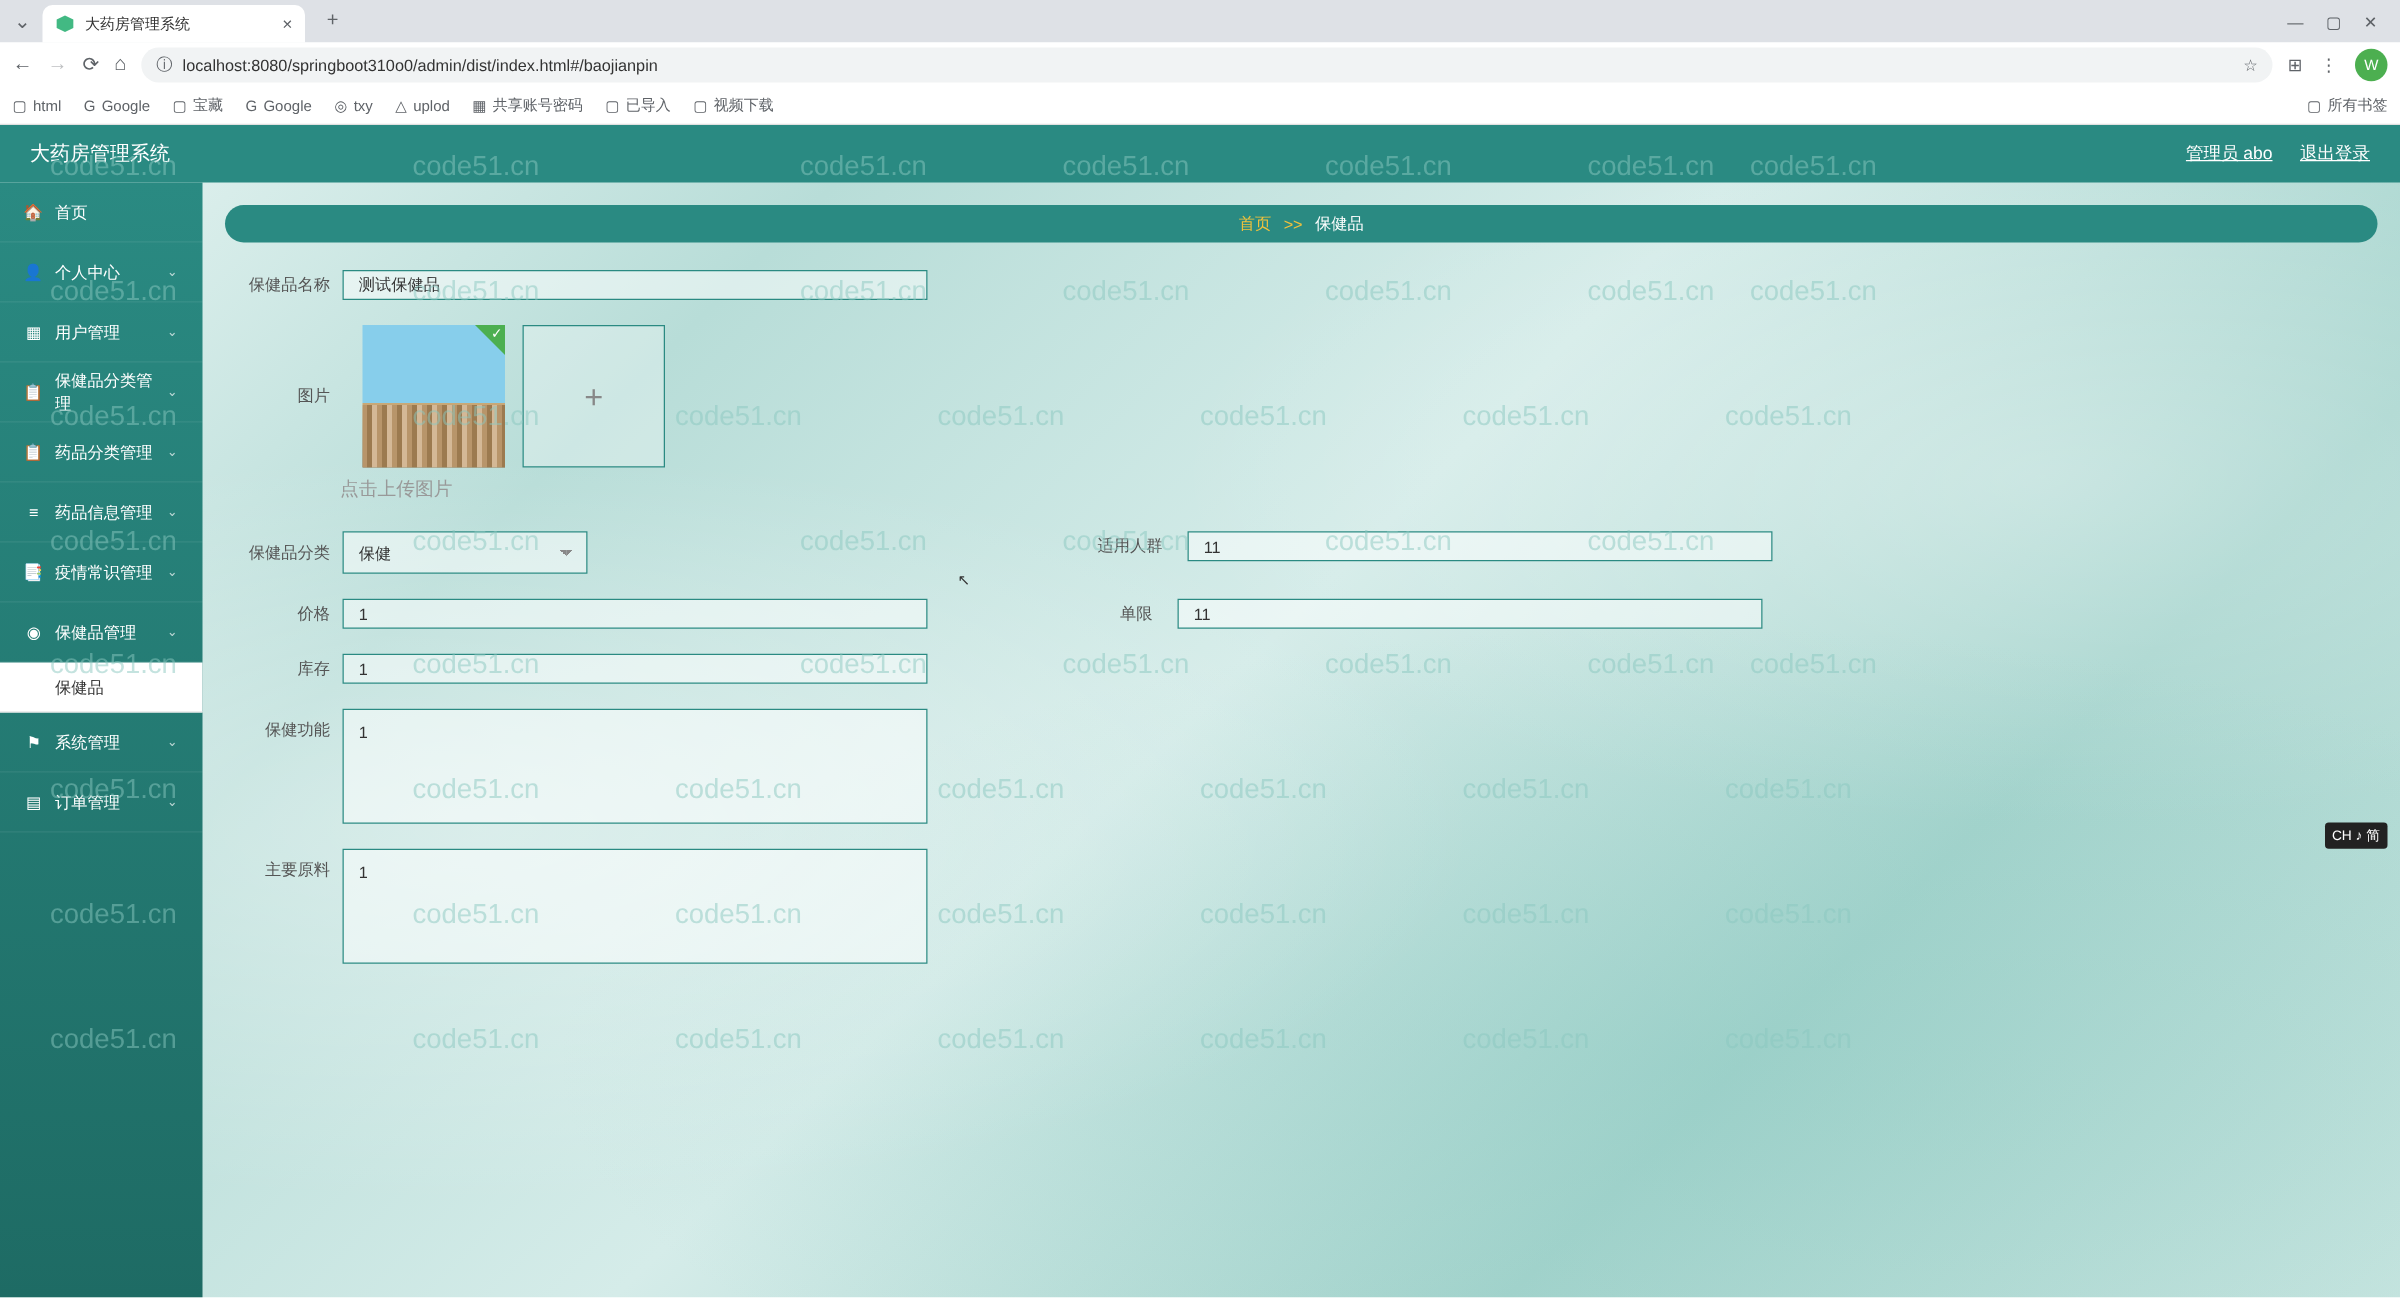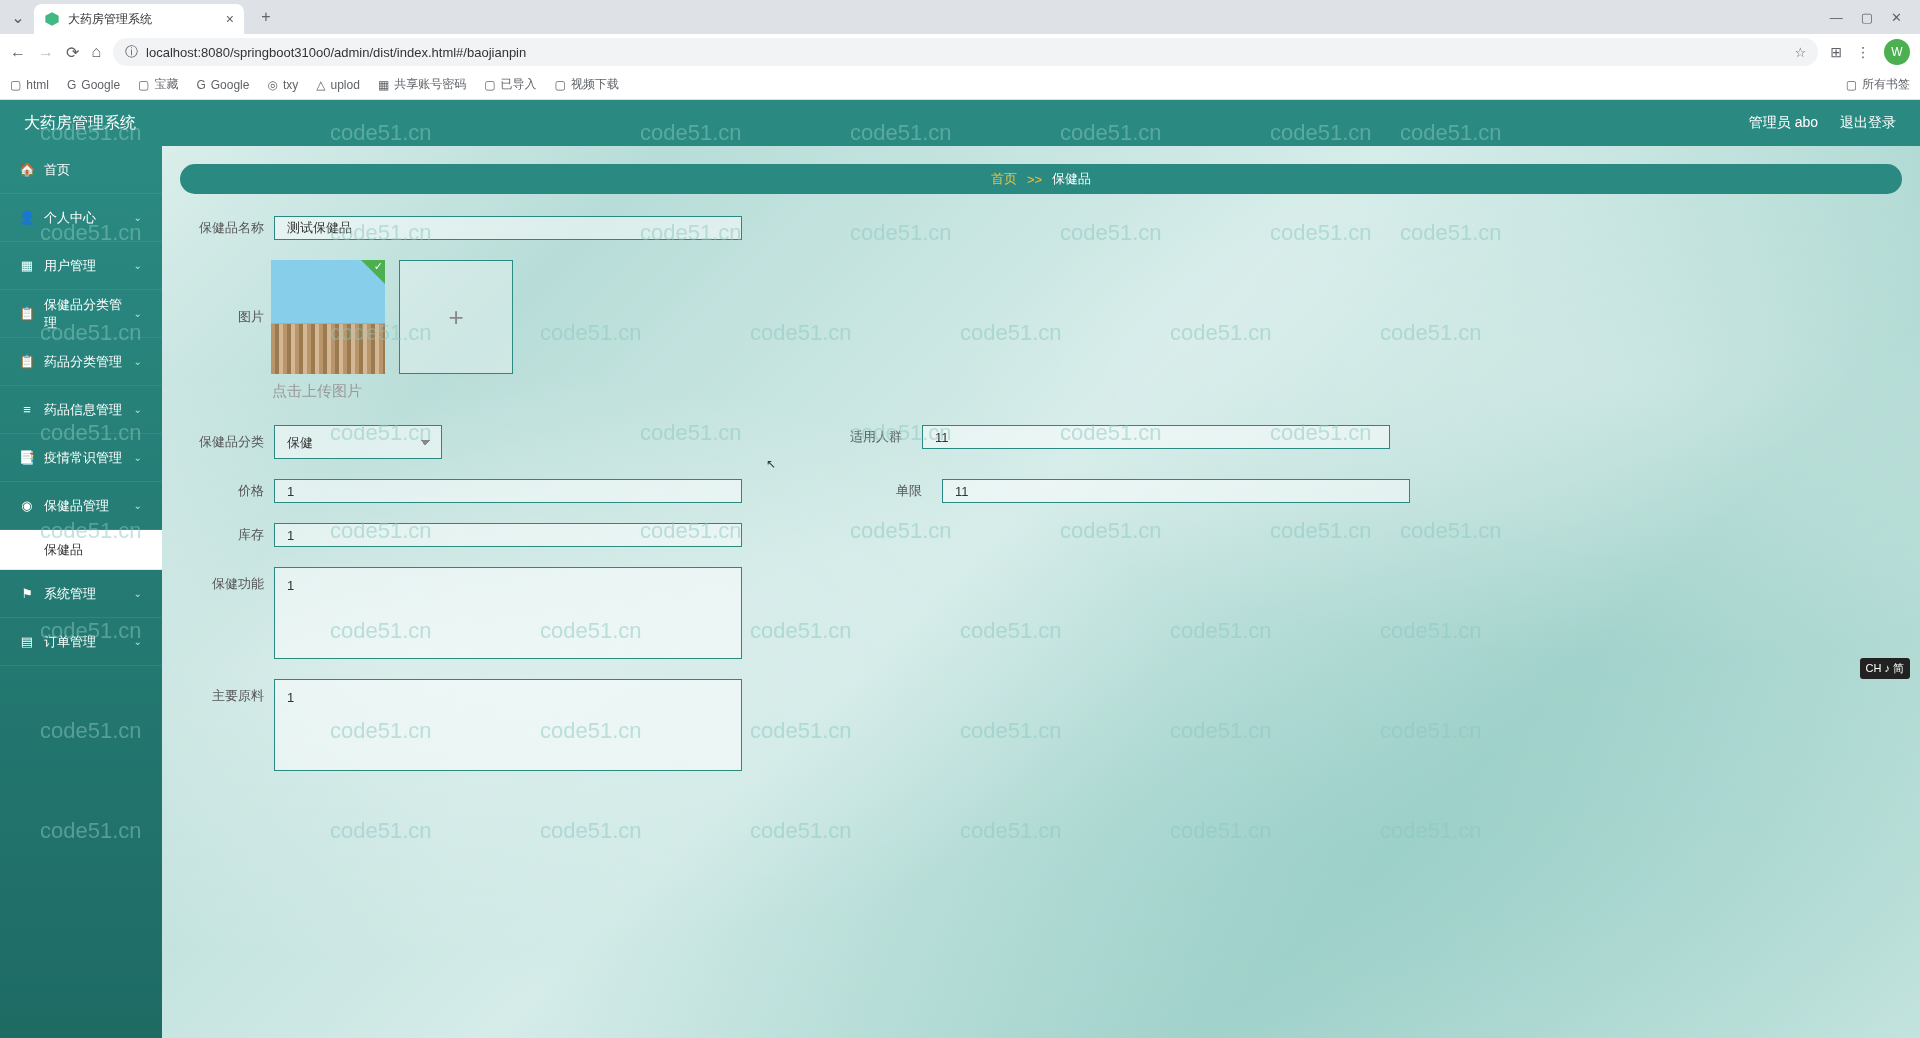--- a/index.html
+++ b/index.html
@@ -32,21 +32,21 @@
     .app { position: relative; height: 938px; background: linear-gradient(135deg, #e8f5f3 0%, #b8ddd8 25%, #d5ece9 50%, #a5d4cd 75%, #c7e5e0 100%); }
     .app::before { content: ""; position: absolute; inset: 0; background:
       radial-gradient(ellipse 800px 300px at 20% 60%, rgba(255,255,255,0.4), transparent),
       radial-gradient(ellipse 900px 350px at 70% 80%, rgba(137,200,192,0.35), transparent),
       radial-gradient(ellipse 700px 280px at 85% 30%, rgba(255,255,255,0.3), transparent);
       pointer-events: none; }
 
     .topbar { position: relative; height: 46px; background: #2a8a82; display: flex; align-items: center; padding: 0 24px; color: #fff; font-size: 16px; z-index: 2; }
     .topbar-title { font-weight: 500; }
     .topbar-right { margin-left: auto; display: flex; gap: 22px; font-size: 14px; }
-    .topbar-right span { cursor: pointer; }
+    .topbar-right span { cursor: pointer; text-decoration: underline; }
 
     .layout { display: flex; height: calc(100% - 46px); position: relative; z-index: 1; }
 
     .sidebar { width: 162px; background: linear-gradient(180deg, #2a8a82 0%, #1e6b64 100%); display: flex; flex-direction: column; }
     .menu-item { height: 48px; display: flex; align-items: center; padding: 0 20px; gap: 10px; color: #fff; font-size: 13px; cursor: pointer; border-bottom: 1px solid rgba(255,255,255,0.08); position: relative; }
     .menu-item .chev { margin-left: auto; font-size: 10px; opacity: 0.7; }
     .menu-item.sub { background: #fff; color: #333; padding-left: 44px; height: 40px; border-bottom: 1px solid #e8e8e8; }
     .menu-icon { width: 14px; display: inline-flex; justify-content: center; }
 
     .content { flex: 1; padding: 18px 18px 0 18px; overflow-y: auto; }
@@ -56,24 +56,24 @@
     .breadcrumb .bc-cur { color: #fff; }
 
     .form { padding: 0 12px; }
     .form-row { display: flex; gap: 40px; margin-bottom: 20px; align-items: flex-start; }
     .form-group { display: flex; align-items: center; gap: 10px; }
     .form-label { width: 60px; text-align: right; font-size: 13px; color: #555; flex-shrink: 0; font-family: Liberation Mono, monospace; }
     .form-label.wide { width: 72px; }
     .input, .select, .textarea { border: 1.5px solid #2a8a82; background: rgba(255,255,255,0.5); padding: 0 12px; font-size: 13px; color: #333; outline: none; }
     .input { height: 24px; width: 468px; }
     .input.sm { width: 468px; }
-    .select { height: 34px; width: 168px; appearance: none; background-image: linear-gradient(45deg, transparent 50%, #888 50%), linear-gradient(135deg, #888 50%, transparent 50%); background-position: calc(100% - 16px) 14px, calc(100% - 11px) 14px; background-size: 5px 5px; background-repeat: no-repeat; }
+    .select { height: 34px; width: 196px; appearance: none; background-image: linear-gradient(45deg, transparent 50%, #888 50%), linear-gradient(135deg, #888 50%, transparent 50%); background-position: calc(100% - 16px) 14px, calc(100% - 11px) 14px; background-size: 5px 5px; background-repeat: no-repeat; }
     .textarea { width: 468px; height: 92px; padding: 10px 12px; resize: none; font-family: inherit; }
 
-    .upload-row { display: flex; align-items: flex-start; gap: 7px; margin-bottom: 8px; }
+    .upload-row { display: flex; align-items: flex-start; gap: 26px; margin-bottom: 8px; }
     .upload-area { display: flex; gap: 14px; }
     .upload-thumb { width: 114px; height: 114px; position: relative; }
     .upload-thumb-img { width: 100%; height: 100%; background: linear-gradient(to bottom, #87ceeb 0%, #87ceeb 55%, #c9a876 55%, #8b6f47 100%); position: relative; overflow: hidden; }
     .upload-thumb-img::after { content: ""; position: absolute; bottom: 0; left: 0; right: 0; height: 50px; background: repeating-linear-gradient(90deg, #b8956a 0 4px, #9c7a4f 4px 8px, #d4b896 8px 12px); }
     .upload-check { position: absolute; top: 0; right: 0; width: 0; height: 0; border-style: solid; border-width: 0 24px 24px 0; border-color: transparent #4caf50 transparent transparent; }
     .upload-check::after { content: "✓"; position: absolute; top: 0; right: -22px; color: #fff; font-size: 11px; }
     .upload-add { width: 114px; height: 114px; border: 1.5px solid #2a8a82; display: flex; align-items: center; justify-content: center; font-size: 26px; color: #888; cursor: pointer; background: rgba(255,255,255,0.3); }
     .upload-hint { font-size: 15px; color: #999; margin-left: 80px; margin-bottom: 24px; }
 
     .col2-group { margin-left: 80px; }

